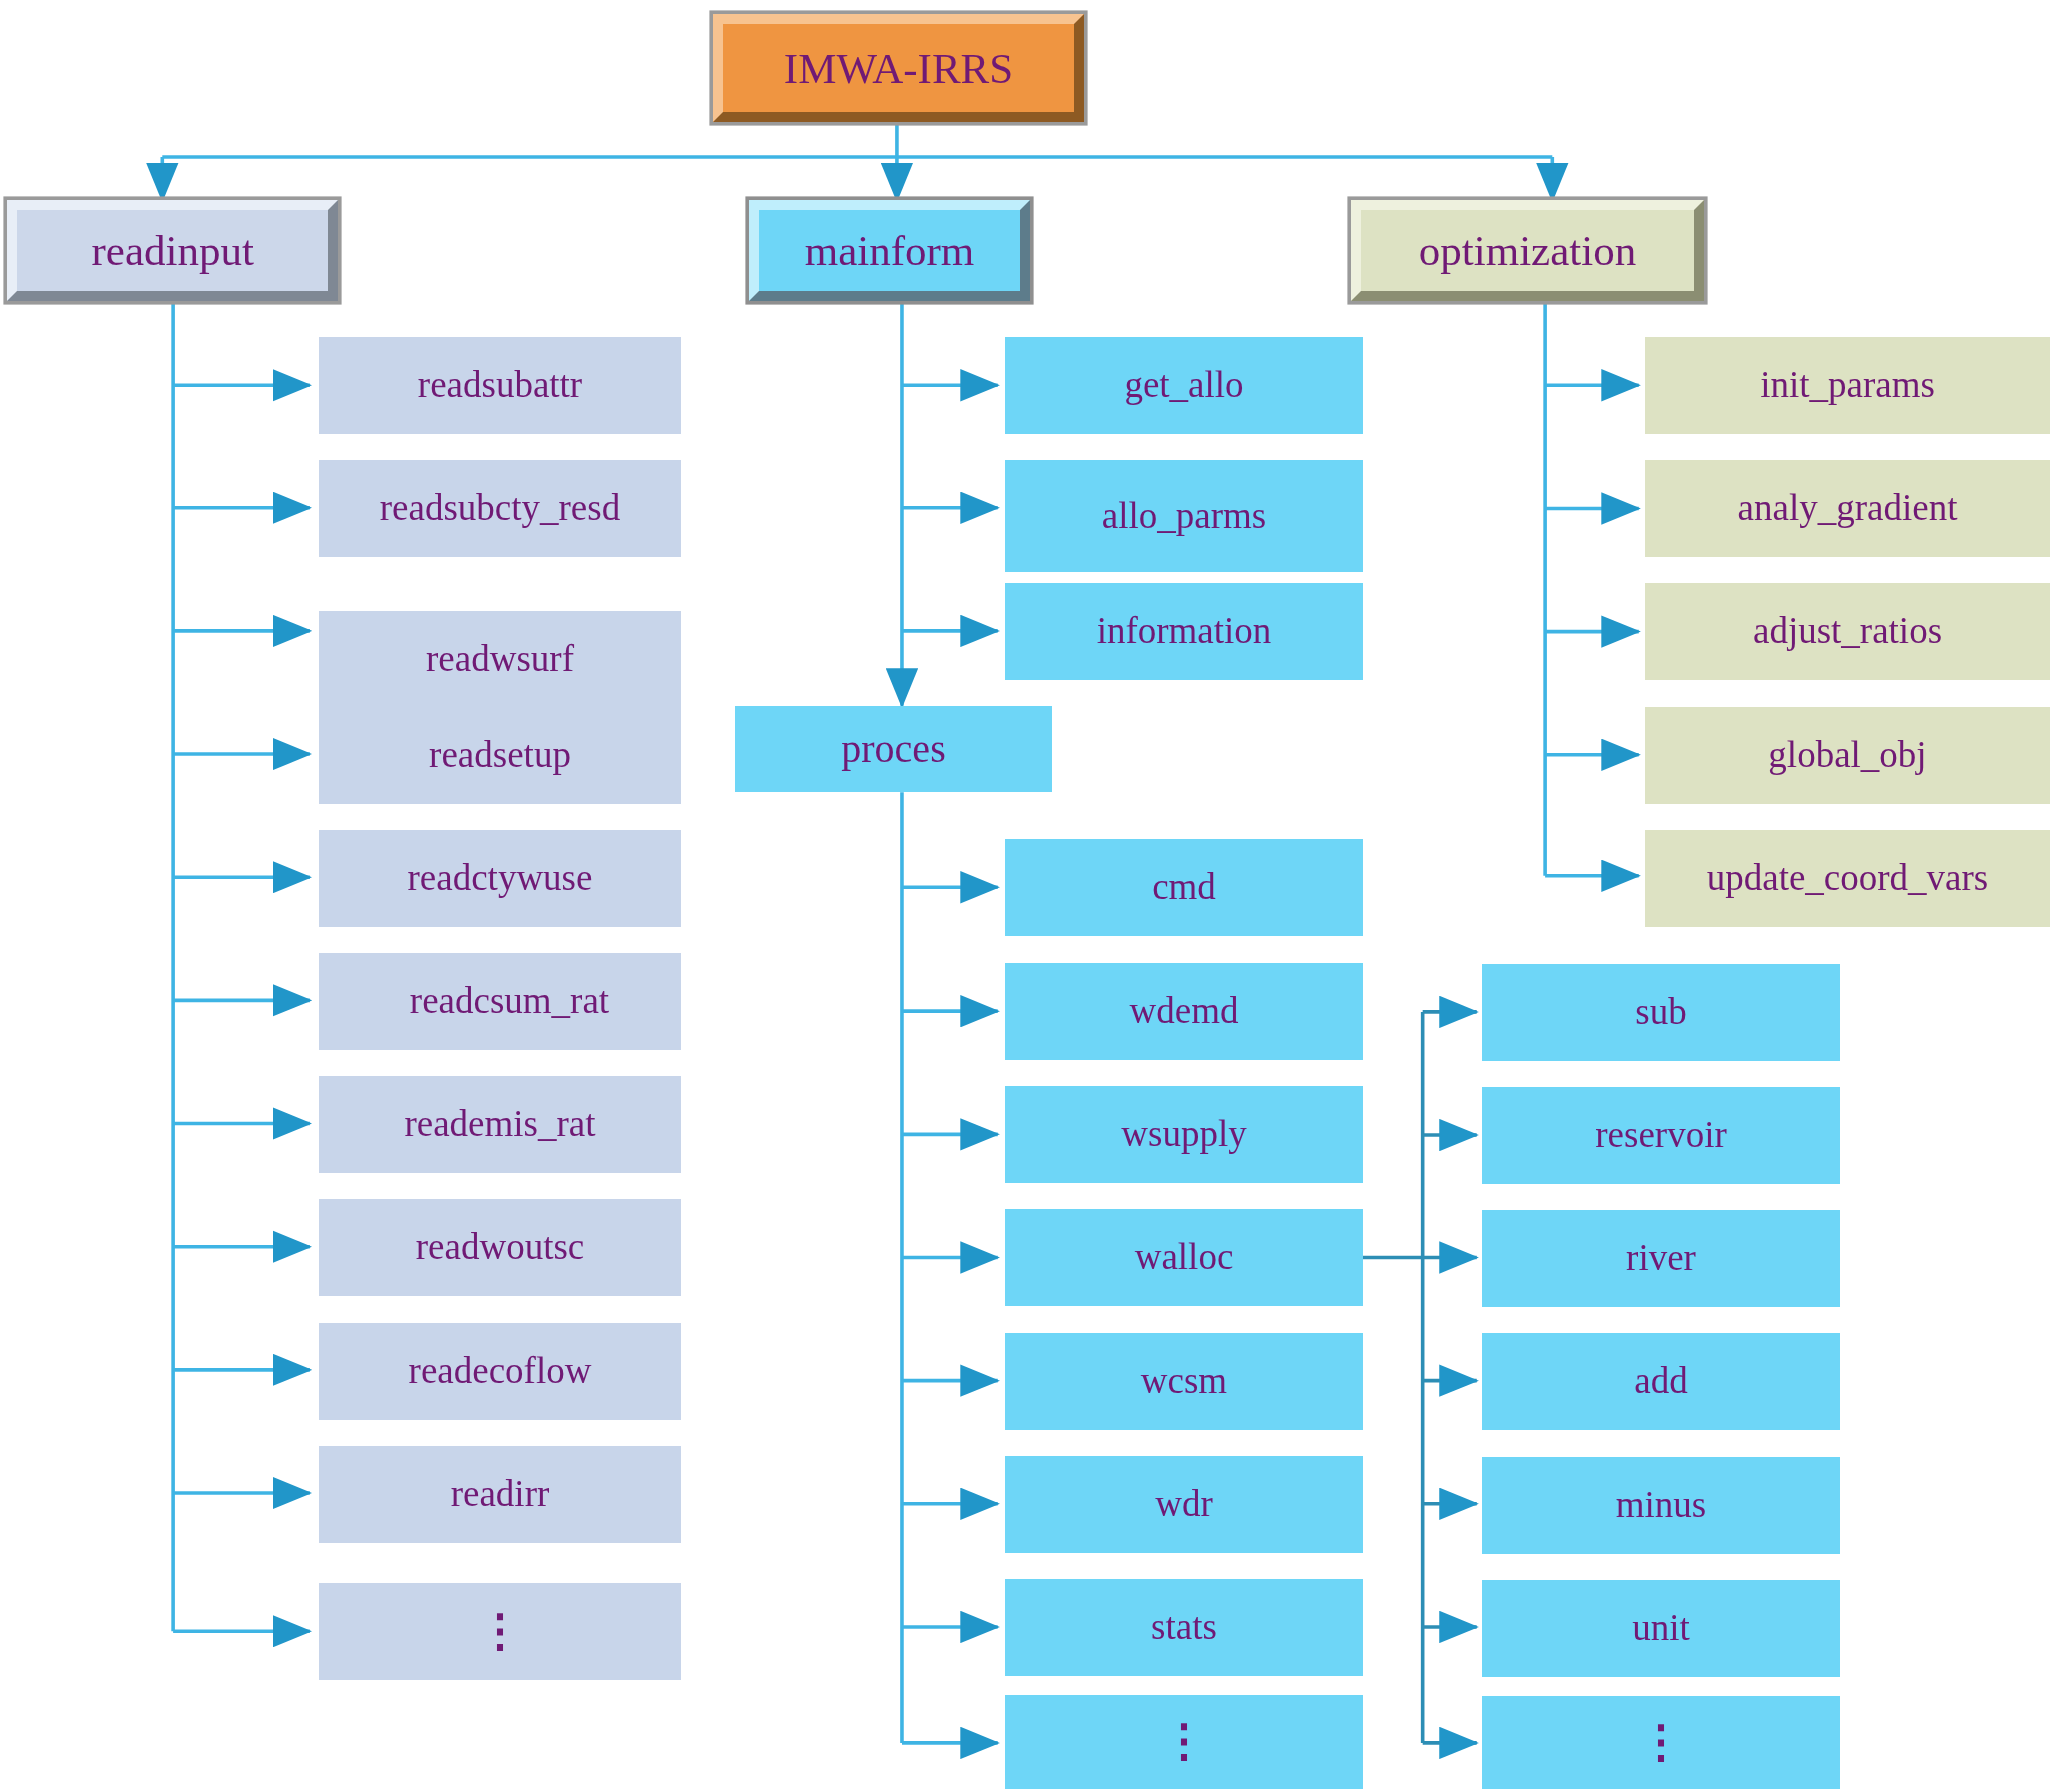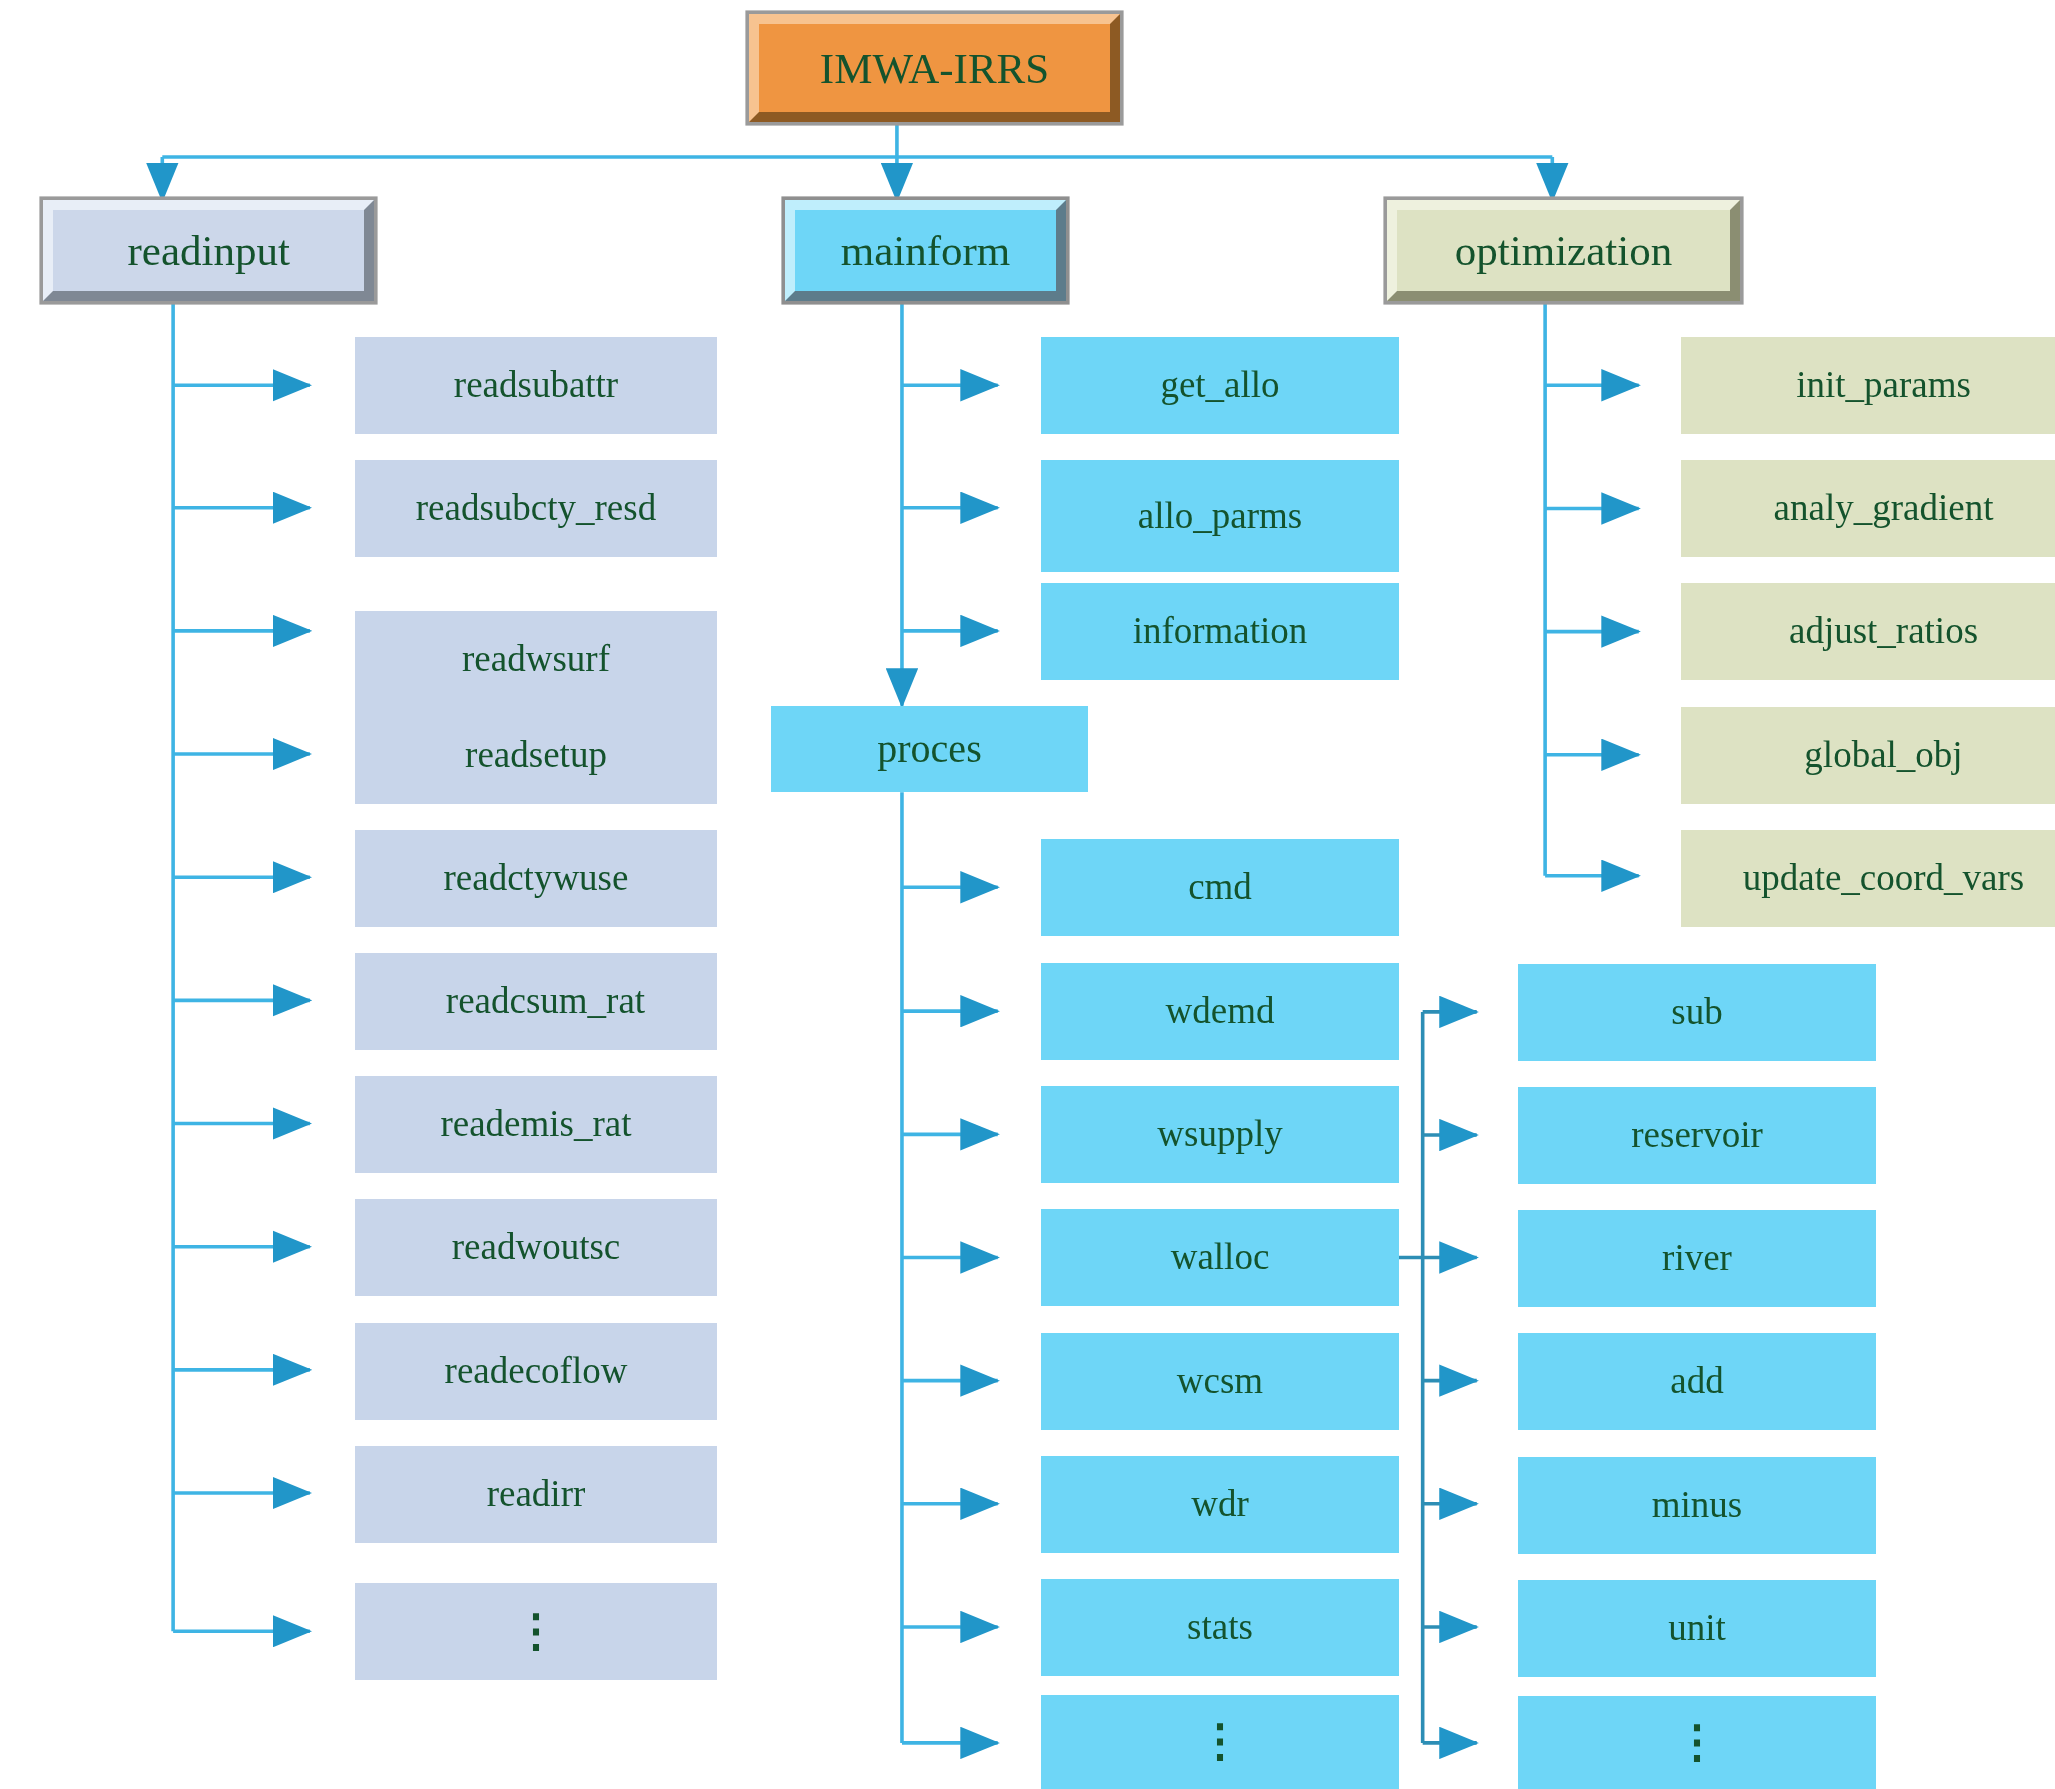--- a/index.html
+++ b/index.html
@@ -27,24 +27,23 @@
   }
 
   
   .node {
     position: absolute;
     box-sizing: border-box;
     display: flex;
     align-items: center;
     justify-content: center;
     text-align: center;
-    color: #14532d;
+    color: #701a75;
     line-height: 1.05;
     white-space: nowrap;
-    margin-left: 36px;
   }
 
   
   .leaf {
     font-size: 37px;
   }
   .leaf.blue   { background: #c8d5ea; }
   .leaf.cyan   { background: #6ed6f7; }
   .leaf.olive  { background: #dde2c3; }
 

